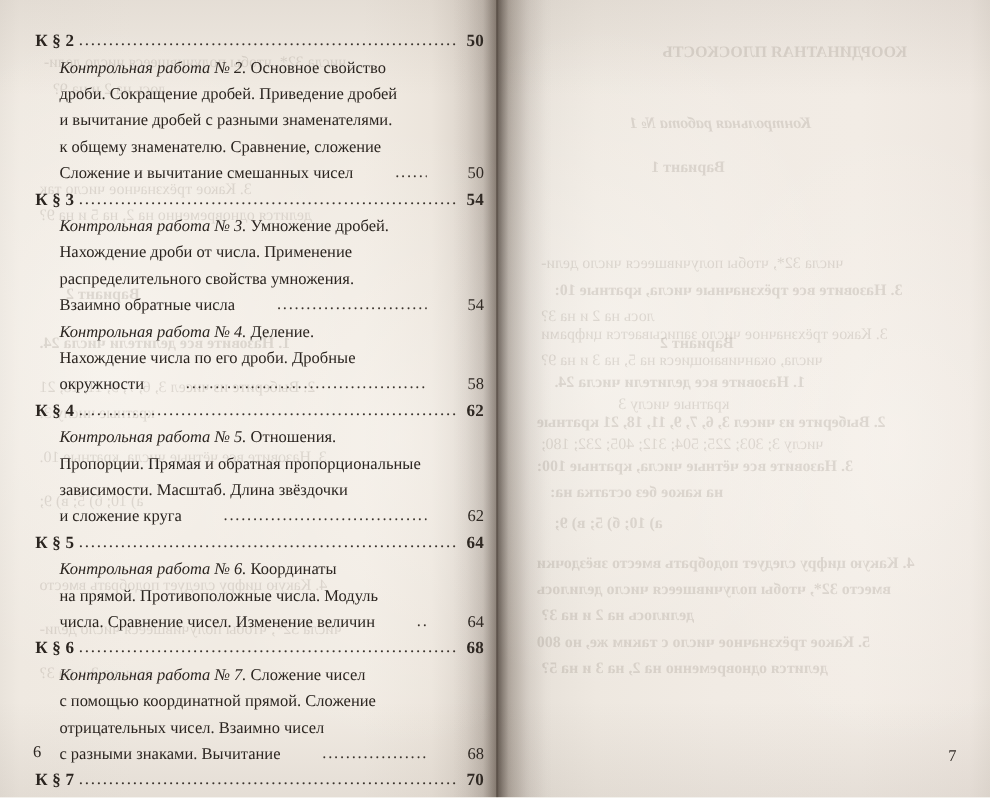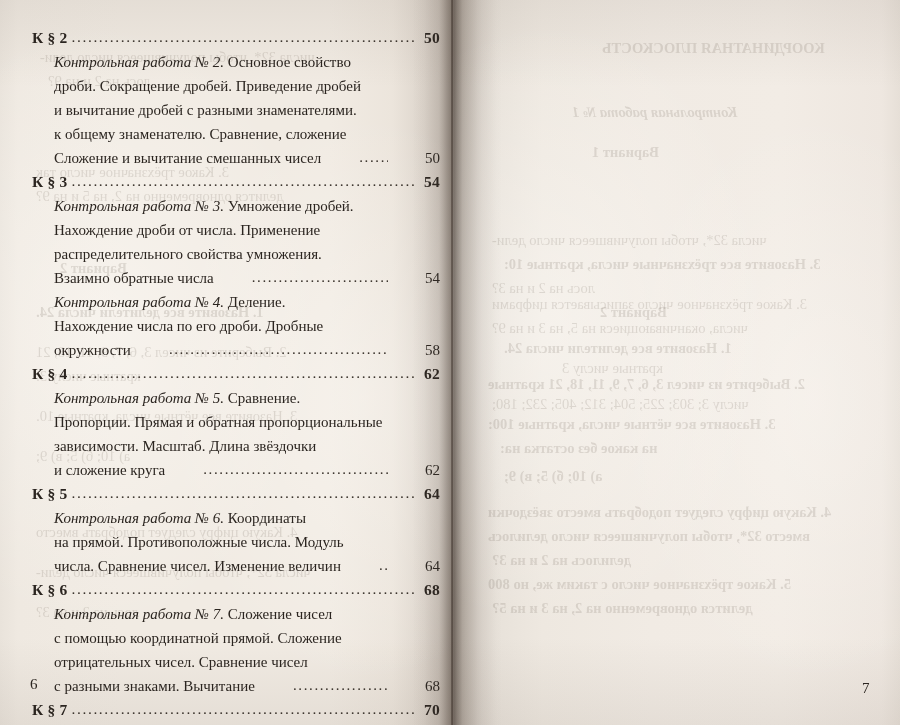--- a/index.html
+++ b/index.html
@@ -254,21 +254,21 @@
             </span>
           </div>
         </div>
         <div class="section">
           <div class="sec-head">
             <span class="label">К § 4</span>
             <span class="leader">........................................................................................................................</span>
             <span class="pageno">62</span>
           </div>
           <div class="entry">
-            <span class="entry-line"><i class="ital">Контрольная работа № 5.</i><span> Сравнение.</span></span>
+            <span class="entry-line"><i class="ital">Контрольная работа № 5.</i><span> Отношения.</span></span>
             <span class="entry-line"><span>Пропорции. Прямая и обратная пропорциональные</span></span>
             <span class="entry-line"><span>зависимости. Масштаб. Длина звёздочки</span></span>
             <span class="entry-line last">
               <span class="txt">и сложение круга</span>
               <span class="leader">........................................................................................................................</span>
               <span class="pageno">62</span>
             </span>
           </div>
         </div>
         <div class="section">
@@ -289,21 +289,21 @@
         </div>
         <div class="section">
           <div class="sec-head">
             <span class="label">К § 6</span>
             <span class="leader">........................................................................................................................</span>
             <span class="pageno">68</span>
           </div>
           <div class="entry">
             <span class="entry-line"><i class="ital">Контрольная работа № 7.</i><span> Сложение чисел</span></span>
             <span class="entry-line"><span>с помощью координатной прямой. Сложение</span></span>
-            <span class="entry-line"><span>отрицательных чисел. Сравнение чисел</span></span>
+            <span class="entry-line"><span>отрицательных чисел. Взаимно чисел</span></span>
             <span class="entry-line last">
               <span class="txt">с разными знаками. Вычитание</span>
               <span class="leader">........................................................................................................................</span>
               <span class="pageno">68</span>
             </span>
           </div>
         </div>
         <div class="section">
           <div class="sec-head">
             <span class="label">К § 7</span>

